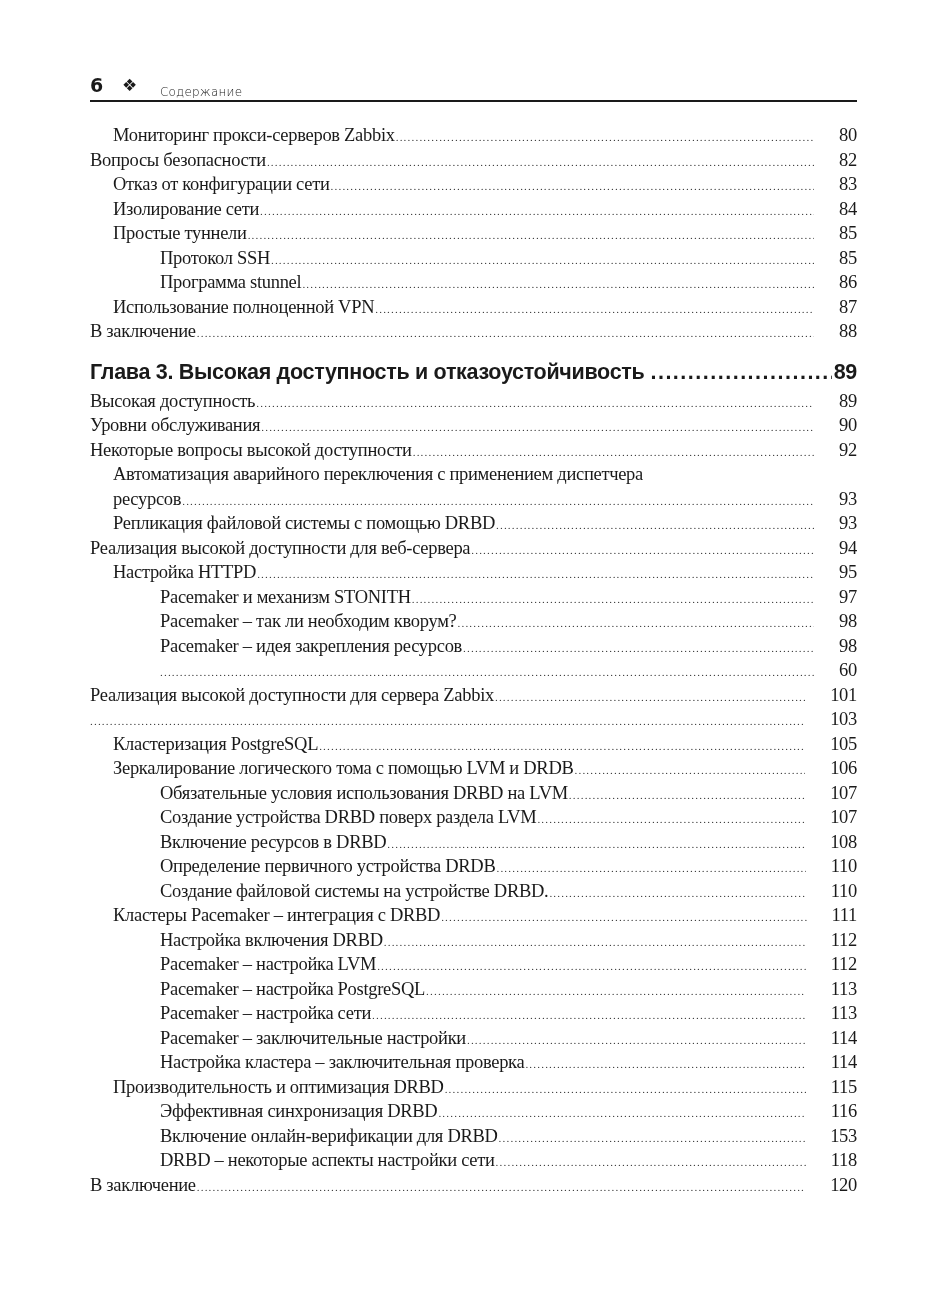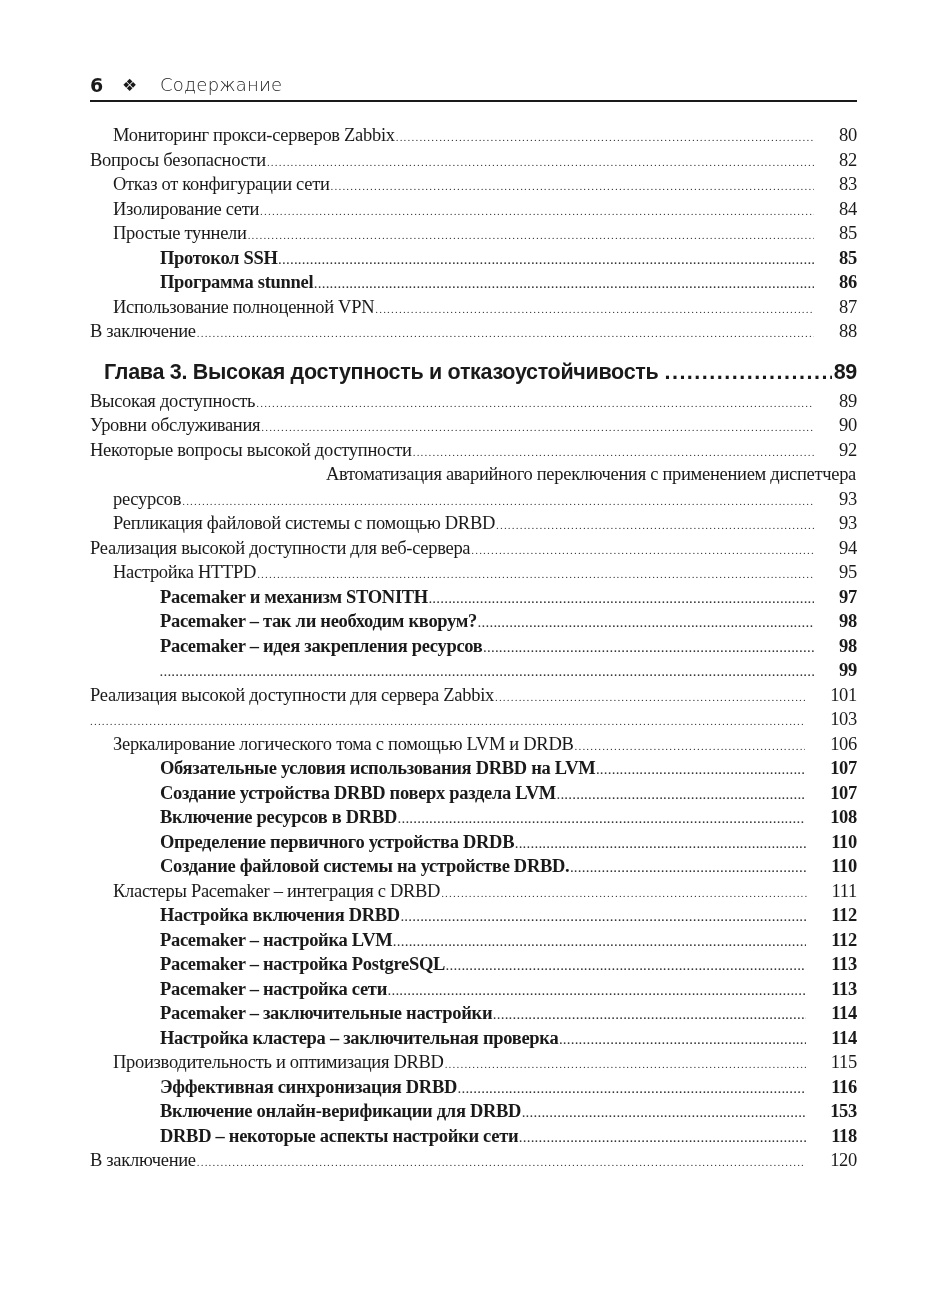--- a/index.html
+++ b/index.html
@@ -1,32 +1,32 @@
 <!DOCTYPE html>
 <html><head>
   <meta charset="utf-8">
   <style>
     html, body { margin: 0; padding: 0; background: #ffffff; }
     body { width: 945px; height: 1299px; position: relative; overflow: hidden; color: #1a1a1a; }
     .header { position: absolute; left: 90px; top: 72px; width: 767px; height: 28px; border-bottom: 2px solid #1a1a1a; }
     .header .pagenum { position: absolute; left: 0; top: 0; font-family: "DejaVu Sans", sans-serif; font-weight: bold; font-size: 19px; line-height: 26px; }
     .header .ornament { position: absolute; left: 32px; top: 0; font-family: "DejaVu Sans", sans-serif; font-size: 17px; line-height: 26px; }
-    .header .htitle { position: absolute; left: 70px; top: 0; font-family: "DejaVu Sans", sans-serif; font-size: 18px; line-height: 26px; font-weight: 300; letter-spacing: 0.2px; }
+    .header .htitle { position: absolute; left: 70px; top: 7px; font-family: "DejaVu Sans", sans-serif; font-size: 12px; line-height: 26px; font-weight: 300; letter-spacing: 0.2px; }
     .toc { position: absolute; left: 90px; top: 123px; width: 767px; }
     .entry { position: relative; display: flex; align-items: baseline; font-family: "Liberation Serif", serif; font-size: 18.5px; line-height: 24.5px; height: 24.5px; white-space: nowrap; transform-origin: left; }
     .entry .title { flex: 0 0 auto; padding-right: 1px; letter-spacing: -0.3px; }
     .entry .leader { flex: 1 1 auto; overflow: hidden; font-size: 11px; letter-spacing: 1.2px; color: #333; }
     .entry .leader::after { content: "................................................................................................................................................................................................................................................................"; }
     .entry .page { flex: 0 0 auto; padding-left: 1px; letter-spacing: -0.3px; margin-left: 24px; }
     .lvl0 { padding-left: 0; text-align: center; }
     .lvl1 { padding-left: 23px; }
-    .lvl2 { padding-left: 70px; font-weight: bold; }
-    .entry.wrapfirst { height: 24.5px; justify-content: flex-end; }
+    .lvl2 { padding-left: 70px; }
+    .entry.wrapfirst { height: 24.5px; }
     .chapter { display: flex; align-items: baseline; font-family: "Liberation Sans", sans-serif; font-weight: bold; font-size: 21.5px; line-height: 30px; height: 30px; margin-top: 13px; margin-bottom: 2px; white-space: nowrap; letter-spacing: -0.3px; }
-    .chapter .title { flex: 0 0 auto; padding-right: 6px; margin-left: 14px; }
+    .chapter .title { flex: 0 0 auto; padding-right: 6px; }
     .chapter .leader { flex: 1 1 auto; overflow: hidden; letter-spacing: 1.5px; }
     .chapter .leader::after { content: "......................................................................................................"; }
     .chapter .page { flex: 0 0 auto; padding-left: 2px; }
   </style>
 </head>
 <body>
 
 <div class="header">
   <span class="pagenum">6</span>
   <span class="ornament">❖</span>
@@ -135,30 +135,35 @@
         <span class="leader"></span>
         <span class="page">98</span>
       </div>
       <div class="entry lvl2">
         <span class="title">Pacemaker – идея закрепления ресурсов</span>
         <span class="leader"></span>
         <span class="page">98</span>
       </div>
       <div class="entry lvl2">
         <span class="leader"></span>
-        <span class="page">99</span>
+        <span class="page">60</span>
       </div>
       <div class="entry lvl0">
         <span class="title">Реализация высокой доступности для сервера Zabbix</span>
         <span class="leader"></span>
         <span class="page">101</span>
       </div>
       <div class="entry lvl0">
         <span class="leader"></span>
         <span class="page">103</span>
+      </div>
+      <div class="entry lvl1">
+        <span class="title">Кластеризация PostgreSQL</span>
+        <span class="leader"></span>
+        <span class="page">105</span>
       </div>
       <div class="entry lvl1">
         <span class="title">Зеркалирование логического тома с помощью LVM и DRDB</span>
         <span class="leader"></span>
         <span class="page">106</span>
       </div>
       <div class="entry lvl2">
         <span class="title">Обязательные условия использования DRBD на LVM</span>
         <span class="leader"></span>
         <span class="page">107</span>

